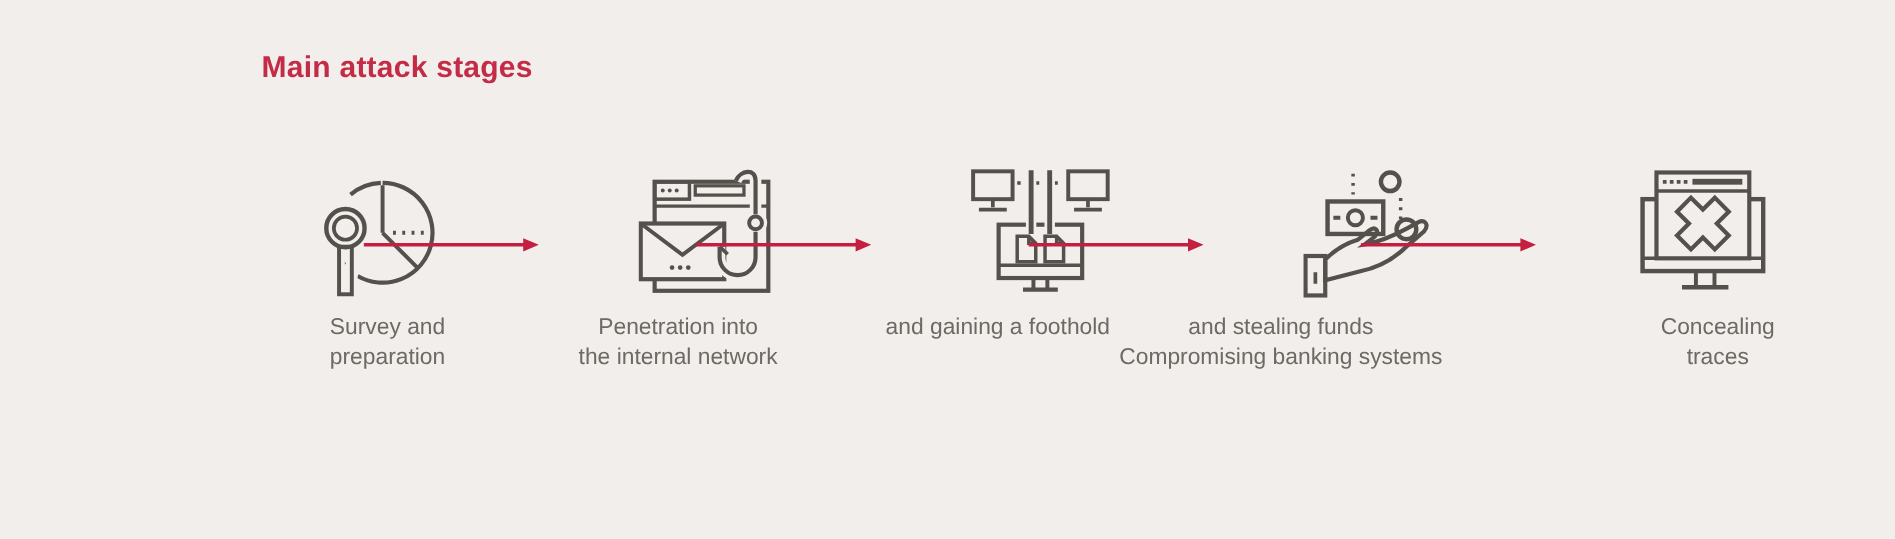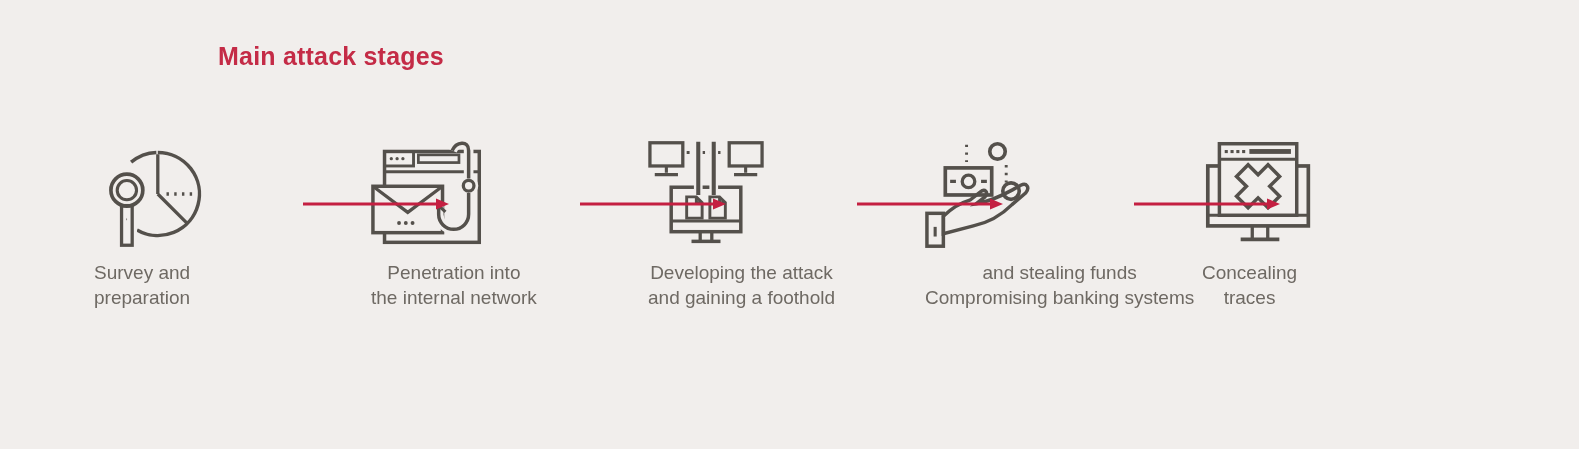--- a/index.html
+++ b/index.html
@@ -31,21 +31,21 @@
     position:absolute;
     left:94px;
     top:136px;
     width:1385px;
     display:flex;
   }
   .stage{
     width:277px;
     display:flex;
     flex-direction:column;
-    align-items:flex-start;
+    align-items:flex-end;
   }
   .icon-box{
     height:116px;
     display:flex;
     align-items:center;
     justify-content:center;
   }
   .label{
     margin-top:8px;
     font-size:19px;
@@ -137,21 +137,20 @@
         <path class="st" stroke-width="3" d="M24,85 H96"></path>
         <path class="st" stroke-width="3.4" d="M54,96 V105 M66,96 V105"></path>
         <path class="st" stroke-width="3.6" d="M45,106 H75"></path>
         <path class="halo" stroke-width="9" d="M52,3 V58 M68,3 V58"></path>
         <path class="st" stroke-width="4.2" d="M52,3 V58 M68,3 V58"></path>
         <path class="st" stroke-width="3" d="M40,60 H50 L56,66 V82 H40 Z M50,60 V66 H56"></path>
         <path class="st" stroke-width="3" d="M64,60 H74 L80,66 V82 H64 Z M74,60 V66 H80"></path>
       </svg>
     </div>
     <div class="label">
-      <span>Developing the attack</span>
       <span>and gaining a foothold</span>
     </div>
   </div>
 
   <div class="stage">
     <div class="icon-box">
       <svg viewBox="0 0 120 114" width="116" height="112">
         <path class="st" stroke-width="3" stroke-dasharray="2.5 5.5" d="M43,6 V24"></path>
         <circle class="st" stroke-width="3.8" cx="75" cy="13" r="8"></circle>
         <path class="st" stroke-width="3" stroke-dasharray="2.5 5.5" d="M84,27 V45"></path>

